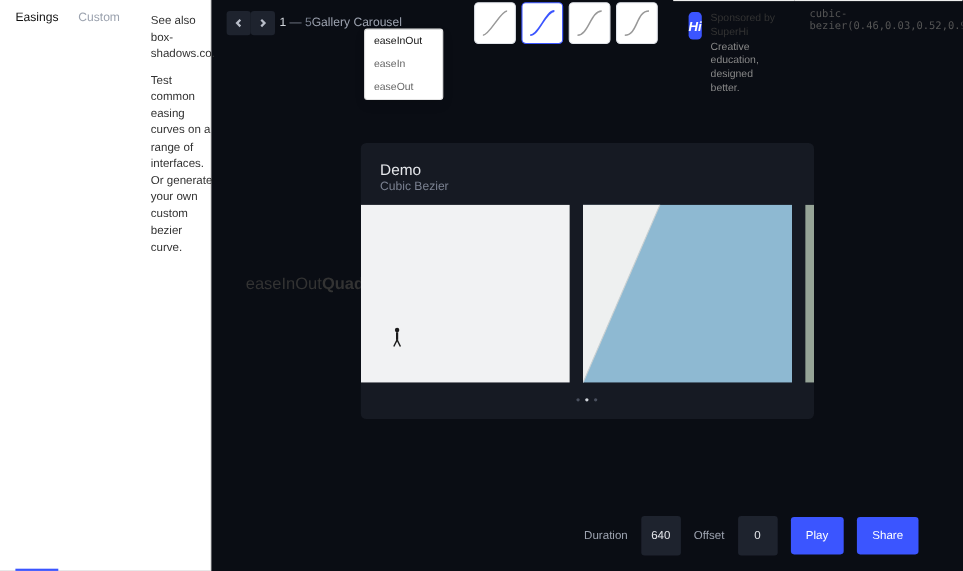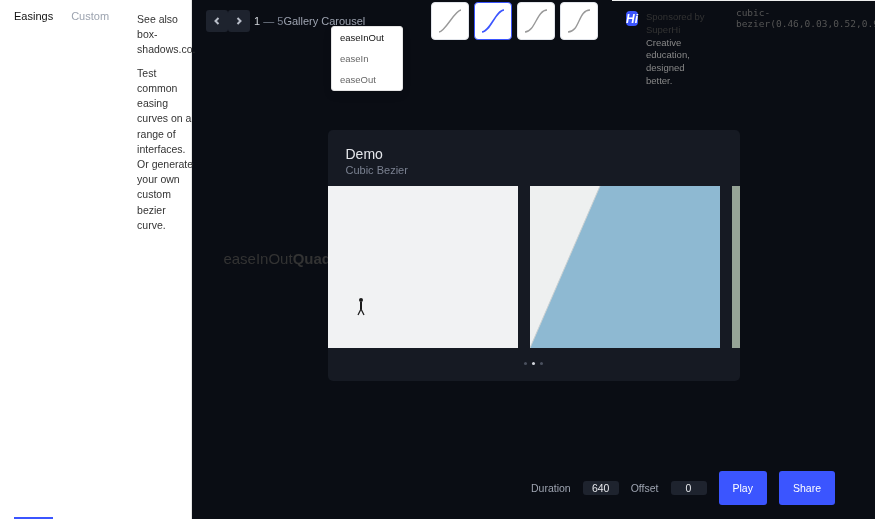--- a/index.html
+++ b/index.html
@@ -107,21 +107,21 @@
 .sidebar-spacer { flex: 1; }
 .sponsor {
   display: flex;
   gap: 8px;
   align-items: flex-start;
   padding: 10px 14px;
   border-top: 1px solid #eee;
 }
 .sponsor-badge {
   width: 28px;
-  height: 15px;
+  height: 25px;
   background: #3b55ff;
   border-radius: 4px;
   display: flex;
   align-items: center;
   justify-content: center;
   color: #fff;
   font-size: 12px;
   font-style: italic;
   font-weight: 600;
 }
@@ -208,21 +208,21 @@
   right: 40px;
   display: flex;
   align-items: center;
   gap: 12px;
   font-size: 10.5px;
   color: #9da3b0;
 }
 .bb-label { color: #9da3b0; }
 .bb-input {
   width: 36px;
-  height: 14px;
+  height: 36px;
   background: #1e232e;
   border: none;
   border-radius: 3px;
   color: #e5e7eb;
   text-align: center;
   font-size: 10.5px;
 }
 .bb-btn {
   height: 34px;
   padding: 0 14px;

